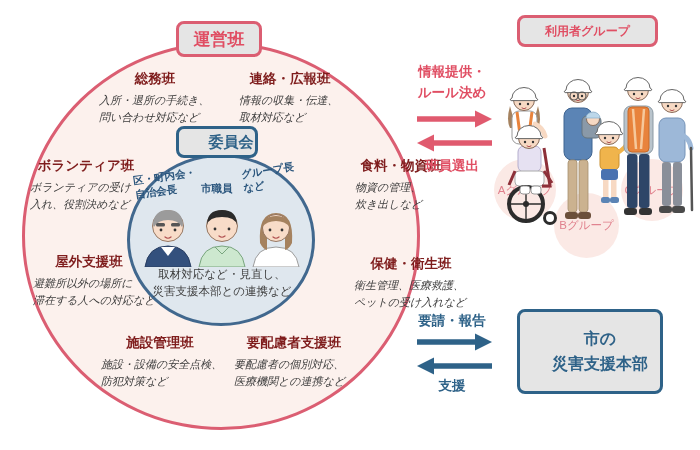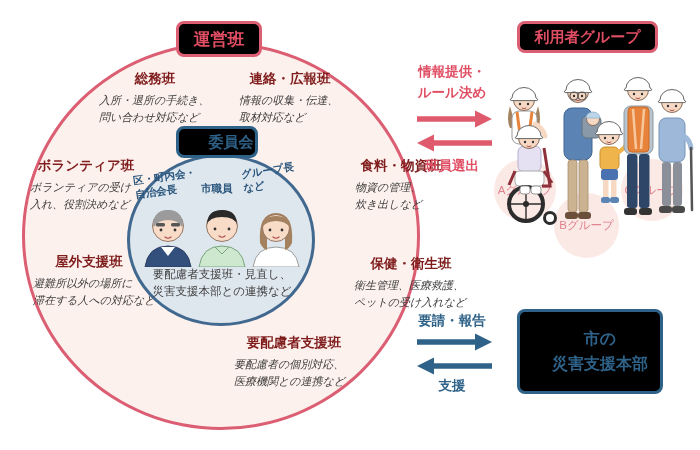--- a/index.html
+++ b/index.html
@@ -5,29 +5,29 @@
   html,body { margin:0; padding:0; background:#ffffff; }
   .canvas {
     position:relative; width:700px; height:450px; background:#ffffff;
     font-family:"Liberation Sans","DejaVu Sans",sans-serif; overflow:hidden;
   }
   .ellipse { position:absolute; border-radius:50%; box-sizing:border-box; }
   .big-ellipse { left:22px; top:42px; width:398px; height:388px; background:#fcf1ed; border:3px solid #db5e72; }
   .inner-ellipse { left:127px; top:154px; width:188px; height:172px; background:#dfe7ee; border:3px solid #41688e; }
 
   .badge {
-    position:absolute; background:#000000; box-sizing:border-box;
+    position:absolute; background:#e5e5e5; box-sizing:border-box;
     display:flex; align-items:center; justify-content:center;
     font-weight:bold; border-radius:8px; text-align:center;
   }
   .badge.pink { border:3px solid #db5e72; color:#e04e63; }
   .badge.blue { border:3px solid #2e6288; color:#2e6288; }
   #unei-badge    { left:176px; top:21px;  width:86px;  height:36px; font-size:17px; }
   #iinkai-badge  { left:176px; top:126px; width:82px;  height:32px; font-size:15px;padding-left:28px; }
-  #riyosha-badge { left:517px; top:21px;  width:141px; height:32px; font-size:15px; }
+  #riyosha-badge { left:517px; top:15px;  width:141px; height:32px; font-size:12px; }
   #hq-box        { left:517px; top:309px; width:146px; height:85px; font-size:16px; line-height:1.55; flex-direction:column;padding-left:20px; }
 
   .team { position:absolute; }
   .team .t-label { color:#7f1d1d; font-weight:bold; font-size:13.5px; text-align:center; margin-bottom:4px; white-space:nowrap; }
   .team .t-desc  { color:#3d3d3d; font-size:11px; line-height:1.5; white-space:nowrap; }
   .team .t-desc span { display:block;font-style:italic; }
   #team-soumu     { left:99px;  top:70px;  width:112px; }
   #team-renraku   { left:239px; top:70px;  width:102px; }
   #team-volunteer { left:30px;  top:157px; width:112px; }
   #team-shokuryo  { left:307px; top:157px; width:92px;margin-left:48px;  }
@@ -108,20 +108,27 @@
       <span>滞在する人への対応など</span>
     </div>
   </div>
   <div class="team" id="team-hoken">
     <div class="t-label">保健・衛生班</div>
     <div class="t-desc">
       <span>衛生管理、医療救護、</span>
       <span>ペットの受け入れなど</span>
     </div>
   </div>
+  <div class="team" id="team-shisetsu">
+    <div class="t-label">施設管理班</div>
+    <div class="t-desc">
+      <span>施設・設備の安全点検、</span>
+      <span>防犯対策など</span>
+    </div>
+  </div>
   <div class="team" id="team-youhairyo">
     <div class="t-label">要配慮者支援班</div>
     <div class="t-desc">
       <span>要配慮者の個別対応、</span>
       <span>医療機関との連携など</span>
     </div>
   </div>
 
   <div class="ellipse inner-ellipse"></div>
 
@@ -166,21 +173,21 @@
       <path d="M119,46 q-2,-30 16,-30 q18,0 16,30 q-3,6 -7,7 l0,-16 q-9,-5 -18,0 l0,16 q-4,-1 -7,-7 z" fill="#a5825f"></path>
       <circle cx="135" cy="31" r="13.5" fill="#f8dcc8" stroke="#8a6b56" stroke-width="0.9"></circle>
       <path d="M121,30 q1,-11 14,-11 q13,0 14,11 q-5,-6 -14,-6 q-9,0 -14,6 z" fill="#a5825f"></path>
       <circle cx="129" cy="33" r="1.4" fill="#333333"></circle>
       <circle cx="141" cy="33" r="1.4" fill="#333333"></circle>
       <path d="M132,40 q3,2.5 6,0" stroke="#b05050" stroke-width="1.2" fill="none" stroke-linecap="round"></path>
     </g>
   </svg>
 
   <div id="mission">
-    <span>要配慮者支援班・見直し、</span>
+    <span>取材対応など・見直し、</span>
     <span>災害支援本部との連携など</span>
   </div>
 
   <div class="badge pink" id="unei-badge">
     <span>運営班</span>
   </div>
   <div class="badge blue" id="iinkai-badge">
     <span>委員会</span>
   </div>
   <div class="badge pink" id="riyosha-badge">

